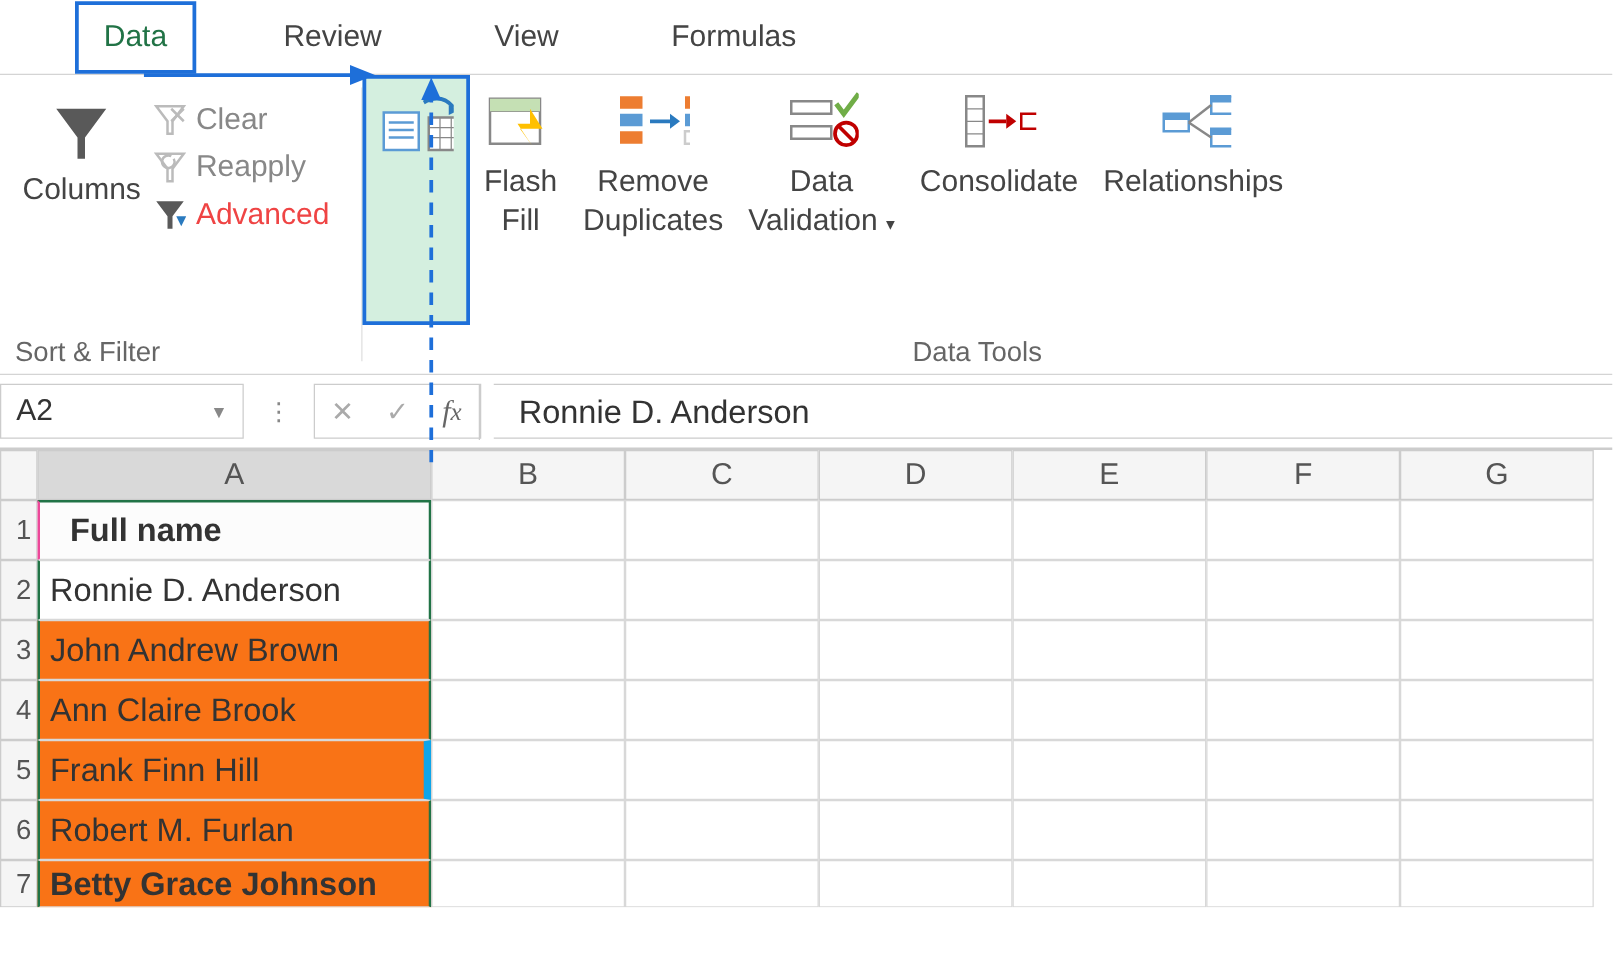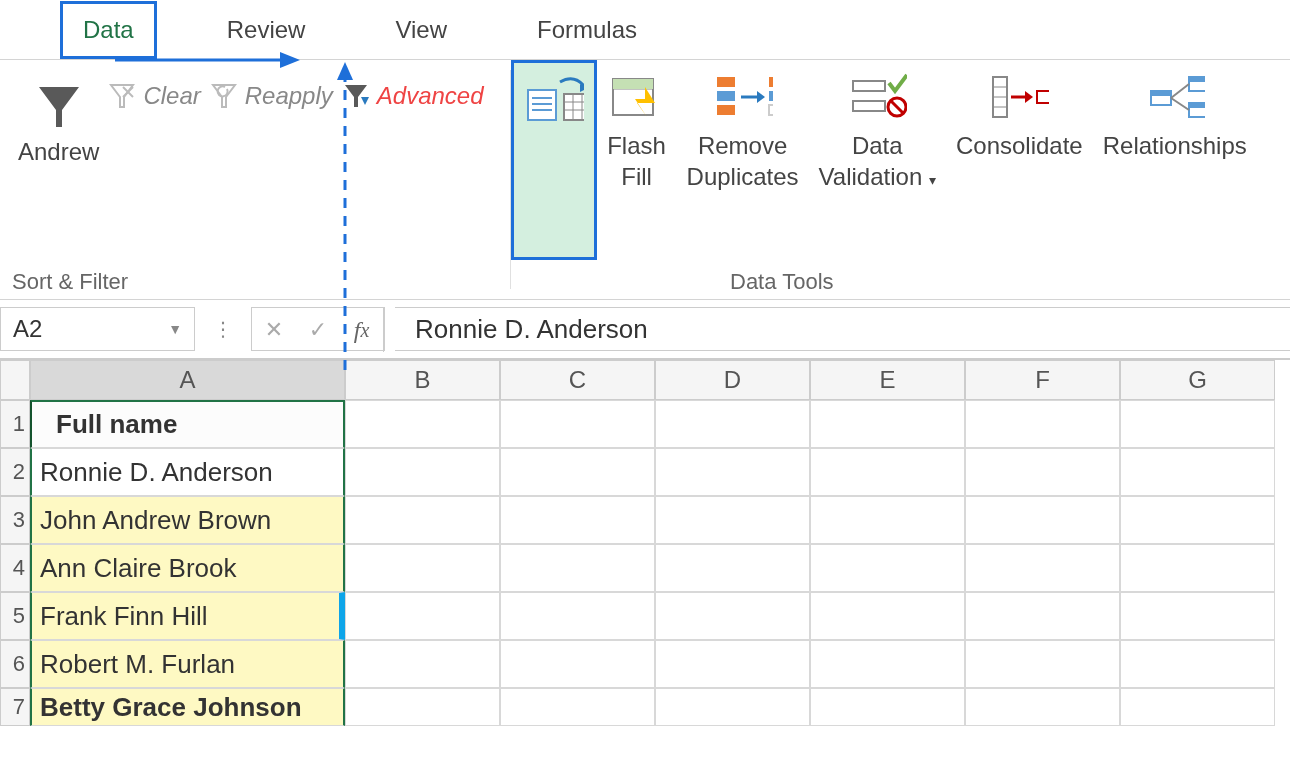--- a/index.html
+++ b/index.html
@@ -11,21 +11,21 @@
     .tab.active { color: #217346; border: 3px solid #1e6fd9; }
     
     
     .ribbon { display: flex; height: 240px; border-bottom: 1px solid #d4d4d4; align-items: stretch; }
     .ribbon-group { display: flex; flex-direction: column; align-items: center; padding: 8px 12px 4px; position: relative; }
     .ribbon-group-label { position: absolute; bottom: 4px; font-size: 22px; color: #666; white-space: nowrap; }
     .ribbon-sep { width: 1px; background: #e0e0e0; margin: 10px 0; }
     
     .filter-area { display: flex; flex-direction: row; align-items: flex-start; gap: 10px; padding: 14px 14px 30px; }
     .filter-big { display: flex; flex-direction: column; align-items: center; gap: 6px; font-size: 24px; color: #444; }
-    .filter-small-list { display: flex; flex-direction: row; gap: 10px; font-style: italic; }
+    .filter-small-list { display: flex; flex-direction: column; gap: 10px; }
     .filter-small { display: flex; align-items: center; gap: 8px; font-size: 24px; color: #888; }
     
     .tool-btn { display: flex; flex-direction: column; align-items: center; justify-content: flex-start; padding: 12px 10px 8px; font-size: 24px; color: #444; gap: 8px; line-height: 1.3; }
     .tool-btn.highlighted { background: #d4efdf; border: 3px solid #1e6fd9; }
     .tool-icon { width: 60px; height: 50px; display: flex; align-items: center; justify-content: center; }
     .tool-label { text-align: center; white-space: nowrap; }
     
     
     .formula-bar { display: flex; align-items: center; height: 60px; border-bottom: 2px solid #ccc; gap: 10px; }
     .namebox { width: 195px; height: 44px; border: 1px solid #ccc; display: flex; align-items: center; padding: 0 12px; font-size: 24px; justify-content: space-between; }
@@ -42,21 +42,21 @@
     .col-header { border: 1px solid #ccc; background: #f5f5f5; display: flex; align-items: center; justify-content: center; font-size: 24px; color: #555; }
     .col-A { width: 315px; }
     .col-other { width: 155px; }
     
     .row { display: flex; height: 48px; }
     .row-header { width: 30px; border: 1px solid #ccc; background: #f5f5f5; display: flex; align-items: center; justify-content: flex-end; padding-right: 4px; font-size: 22px; color: #555; }
     .cell { border: 1px solid #d8d8d8; display: flex; align-items: center; padding: 0 8px; font-size: 26px; color: #333; }
     .cell-A { width: 315px; }
     .cell-other { width: 155px; }
     .header-cell { font-weight: bold; background: #fcfcfc; }
-    .selected-cell { background: #fef9c3; }
+    .selected-cell { background: #f97316; }
     .active-cell { background: #fff !important; }
     .col-A.selected-col { background: #d9d9d9; }
     
     .icon-svg { display: block; }
 
     .dots-btn { width:36px; height:44px; display:flex; align-items:center; justify-content:center; color:#888; font-size:20px; }
   </style>
 </head>
 <body>
 
@@ -73,21 +73,21 @@
     <line x1="0" y1="30" x2="165" y2="30" stroke="#1e6fd9" stroke-width="3"></line>
     <polygon points="165,22 185,30 165,38" fill="#1e6fd9"></polygon>
   </svg>
 
   <div class="ribbon-group" style="flex-direction:column; align-items:flex-start; padding-left:4px;">
     <div class="filter-area">
       <div class="filter-big">
         <svg class="icon-svg" width="50" height="50">
           <polygon points="5,5 45,5 28,28 28,45 22,45 22,28" fill="#595959"></polygon>
         </svg>
-        <span>Andrew</span>
+        <span>Columns</span>
       </div>
       <div class="filter-small-list">
         <div class="filter-small">
           <svg width="26" height="26">
               <polygon points="2,2 24,2 15,14 15,24 11,24 11,14" fill="none" stroke="#bbb" stroke-width="2"></polygon>
               <line x1="14" y1="4" x2="24" y2="14" stroke="#bbb" stroke-width="2"></line>
               <line x1="24" y1="4" x2="14" y2="14" stroke="#bbb" stroke-width="2"></line>
             </svg>
           <span>Clear</span>
         </div>
@@ -240,21 +240,21 @@
     <div class="col-header col-other">B</div>
     <div class="col-header col-other">C</div>
     <div class="col-header col-other">D</div>
     <div class="col-header col-other">E</div>
     <div class="col-header col-other">F</div>
     <div class="col-header col-other">G</div>
   </div>
 
   <div class="row">
     <div class="row-header">1</div>
-    <div class="cell cell-A header-cell" style="border-top:2px solid #217346; border-left:2px solid #14532d; border-right:2px solid #217346;padding-left:24px;">Full name</div>
+    <div class="cell cell-A header-cell" style="border-top:2px solid #217346; border-left:2px solid #ec4899; border-right:2px solid #217346;padding-left:24px;">Full name</div>
     <div class="cell cell-other"></div>
     <div class="cell cell-other"></div>
     <div class="cell cell-other"></div>
     <div class="cell cell-other"></div>
     <div class="cell cell-other"></div>
     <div class="cell cell-other"></div>
   </div>
   <div class="row">
     <div class="row-header">2</div>
     <div class="cell cell-A selected-cell active-cell" style="border-left:2px solid #217346; border-right:2px solid #217346;">Ronnie D. Anderson</div>

